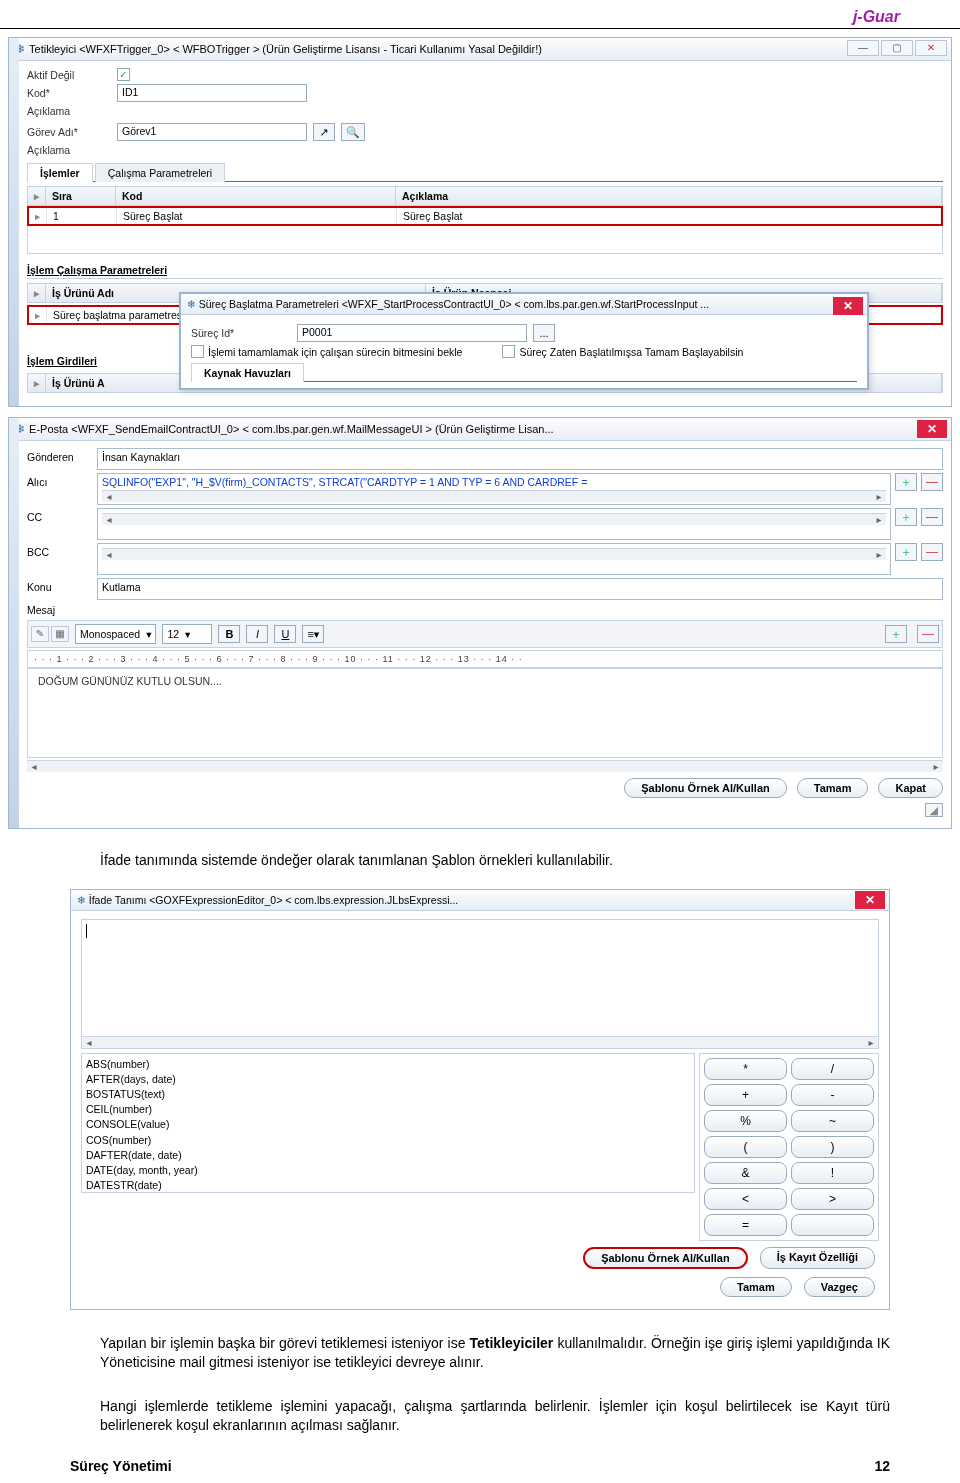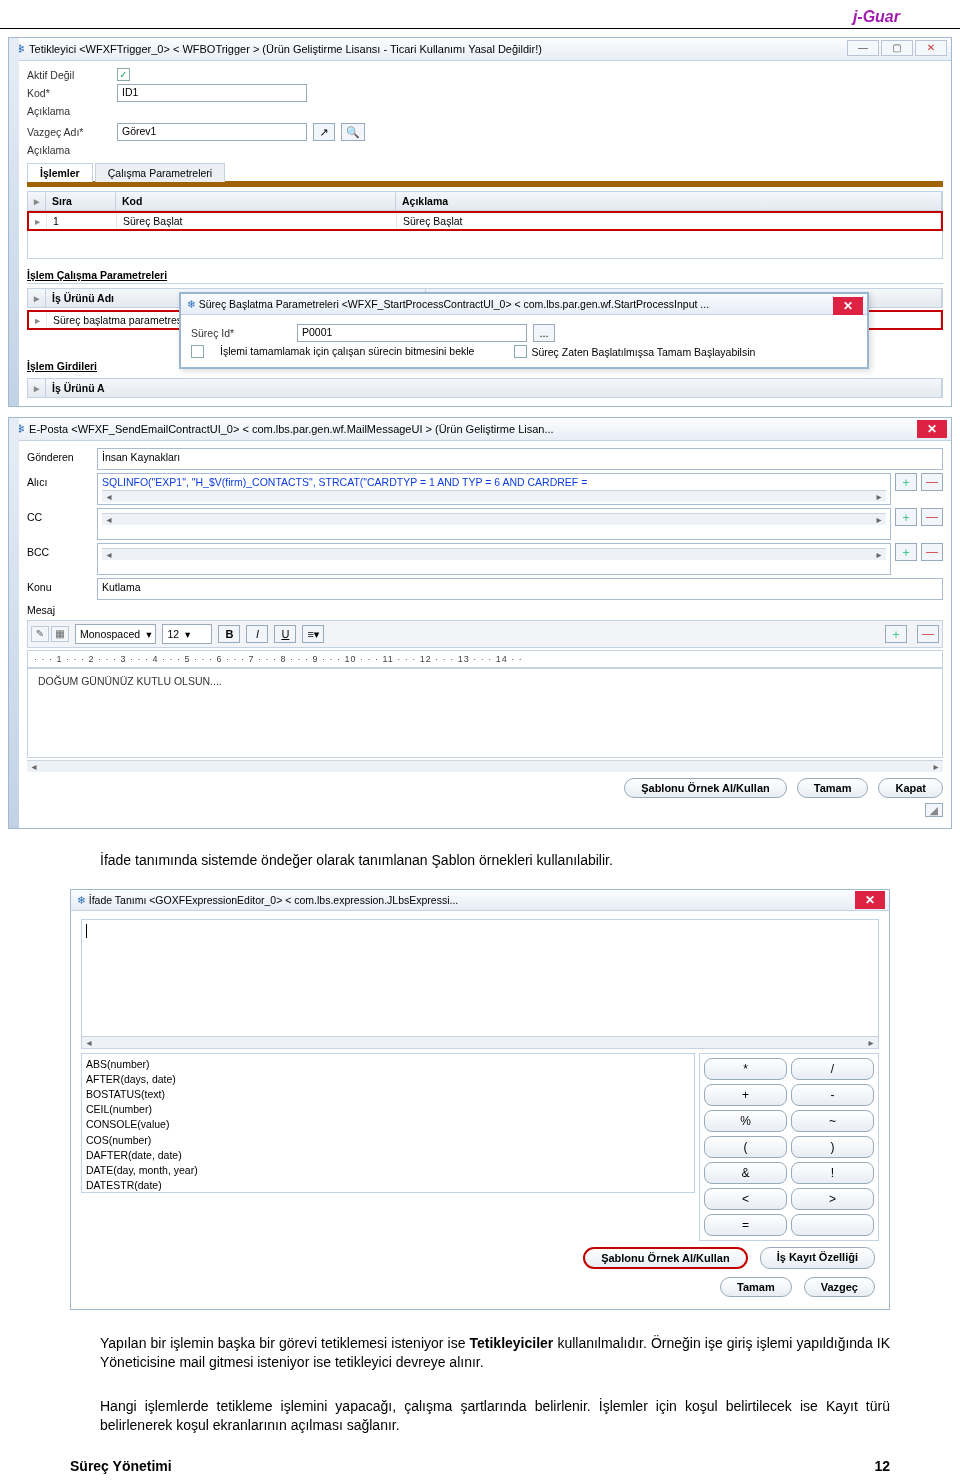--- a/index.html
+++ b/index.html
@@ -89,21 +89,21 @@
       border: 1px solid #c5d2e2;
       border-bottom: none;
       padding: 3px 12px;
       background: #eceff4;
       font-size: 10.5px;
       margin-right: 2px;
       position: relative;
       top: 1px;
     }
     .tab.active { background: #fff; font-weight: bold; }
-    .inner-tabs { display: flex; margin-top: 6px; border-bottom: 6px solid #a16207; }
+    .inner-tabs { display: flex; margin-top: 6px; border-bottom: 1px solid #a16207; }
     .table-hdr {
       display: flex;
       background: linear-gradient(#f4f7fb,#e4e9f0);
       border: 1px solid #c5d2e2;
       font-weight: bold;
       font-size: 10.5px;
       margin-top: 4px;
     }
     .th { padding: 3px 6px; border-right: 1px solid #c5d2e2; }
     .table-row {
@@ -311,21 +311,21 @@
     <div class="frow">
       <div class="flabel">Kod*</div>
       <div class="input input-sm">ID1</div>
     </div>
     <div class="frow">
       <div class="flabel">Açıklama</div>
     </div>
 
 
     <div class="frow" style="margin-top:6px;">
-      <div class="flabel">Vazgeç Adı*</div>
+      <div class="flabel">Görev Adı*</div>
       <div class="input input-sm">Görev1</div>
       <div class="small-btn">↗</div>
       <div class="small-btn">🔍</div>
     </div>
     <div class="frow">
       <div class="flabel">Açıklama</div>
     </div>
 
     <div class="inner-tabs">
       <div class="tab active">İşlemler</div>
@@ -373,28 +373,31 @@
       <span>Süreç Başlatma Parametreleri &lt;WFXF_StartProcessContractUI_0&gt; &lt; com.lbs.par.gen.wf.StartProcessInput ...</span>
     </div>
     <div class="dialog-close">✕</div>
     <div style="padding:6px 10px;">
       <div class="frow">
         <div class="flabel-w">Süreç Id*</div>
         <div class="input" style="width:230px;">P0001</div>
         <div class="small-btn">...</div>
       </div>
       <div class="frow" style="gap:40px;">
-        <div style="display:flex; align-items:flex-start; gap:16px;">
+        <div style="display:flex; align-items:center; gap:4px;">
           <div class="chk"></div>
           <span>İşlemi tamamlamak için çalışan sürecin bitmesini bekle</span>
         </div>
         <div style="display:flex; align-items:center; gap:4px;">
           <div class="chk"></div>
           <span>Süreç Zaten Başlatılmışsa Tamam Başlayabilsin</span>
         </div>
+      </div>
+      <div class="inner-tabs" style="margin-top:4px;">
+        <div class="tab active">Kaynak Havuzları</div>
       </div>
 
     </div>
   </div>
 </div>
 
 <div class="win">
   <div class="left-vbar"></div>
   <div class="win-title">
     <span class="logo-icon">❄</span>

